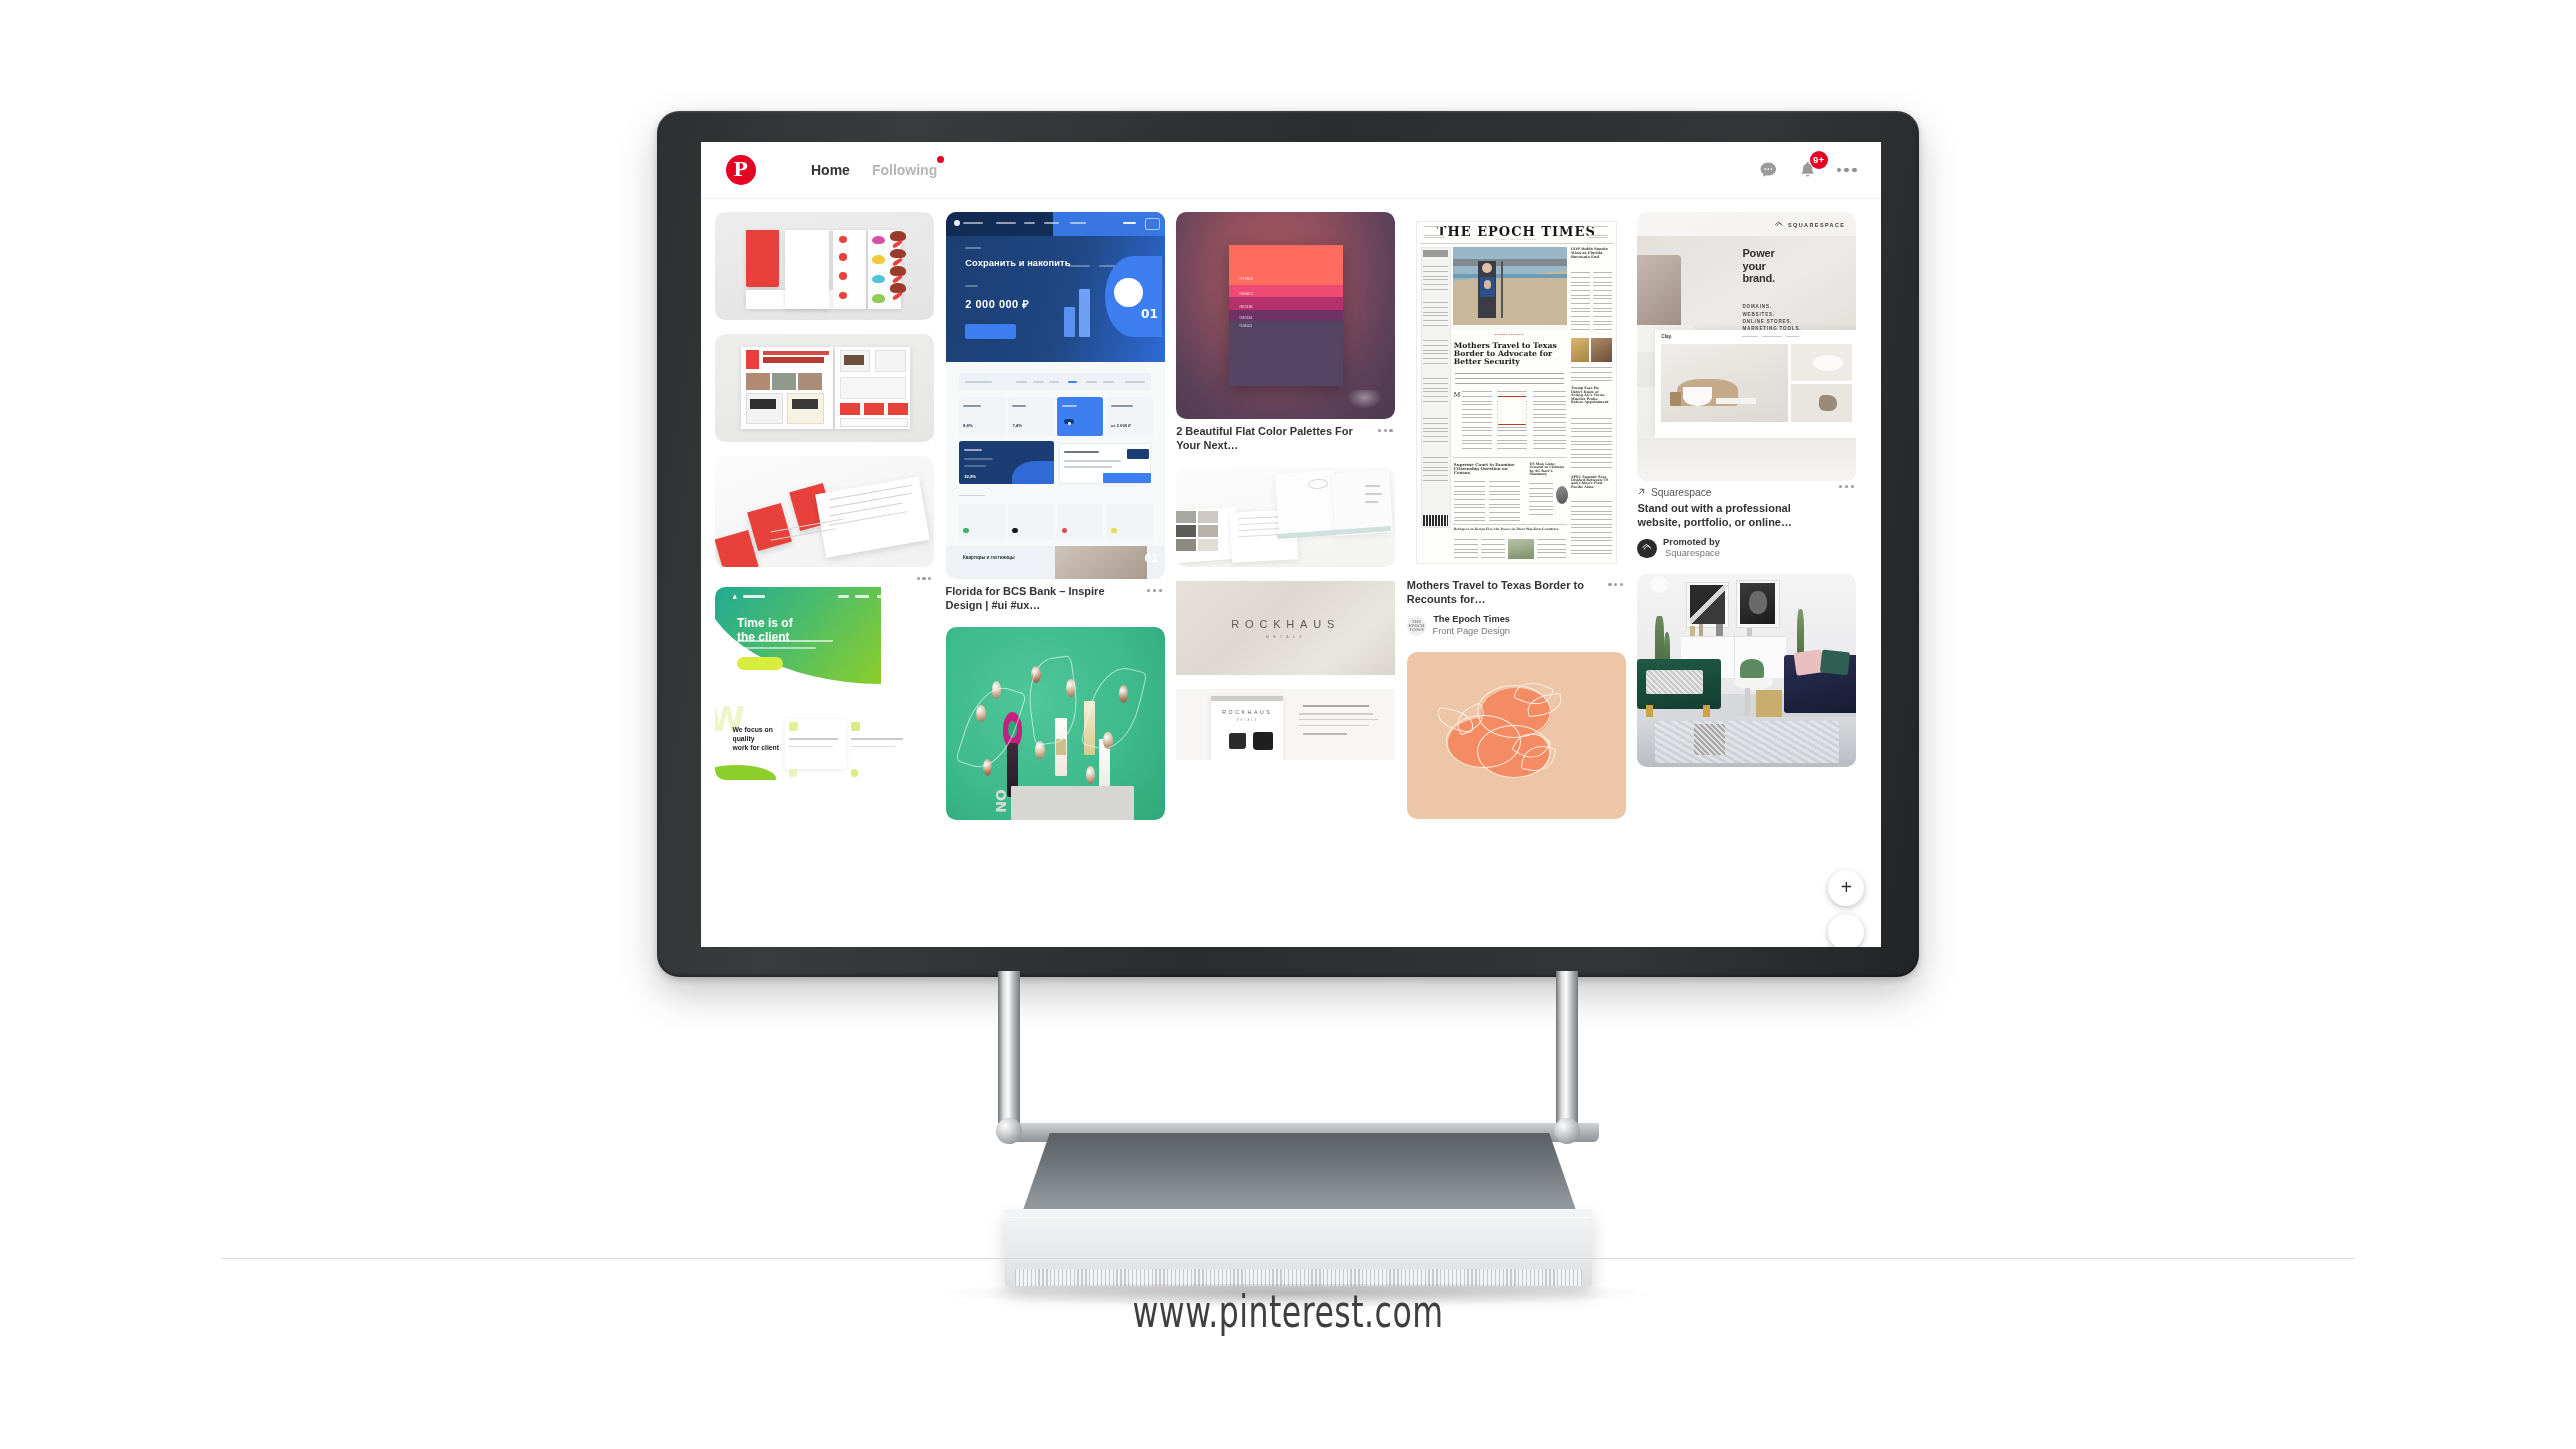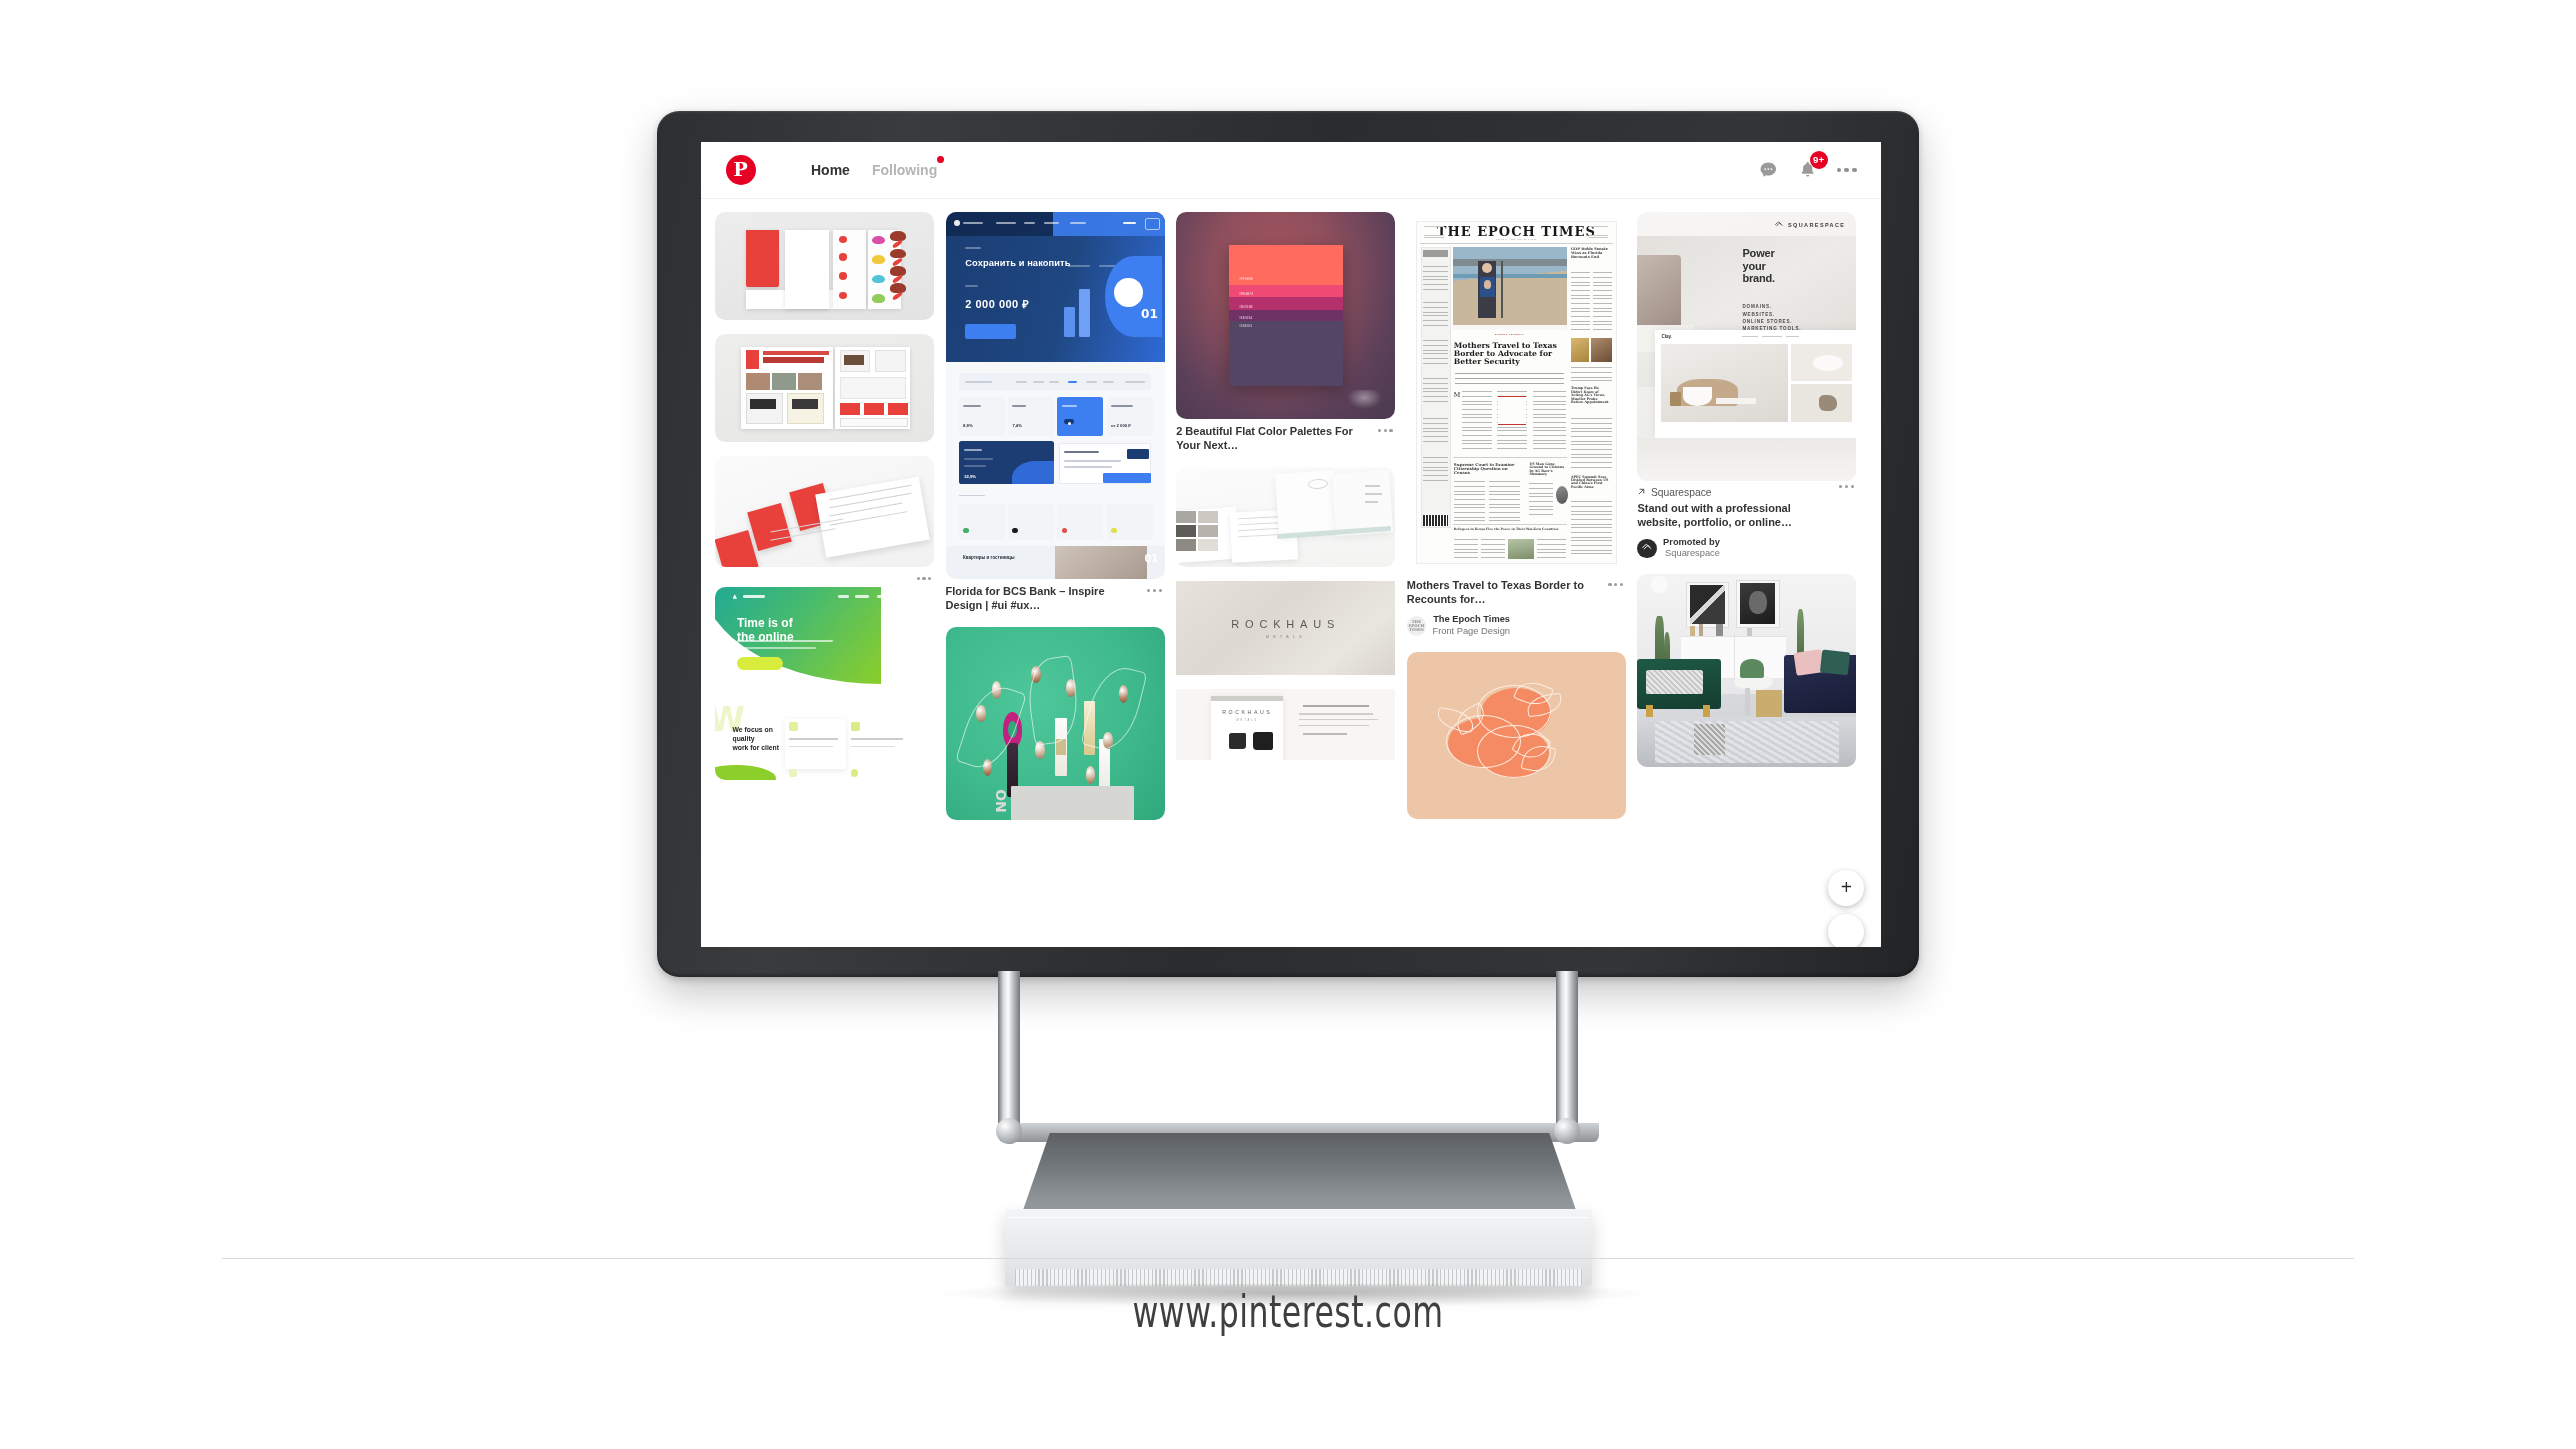--- a/index.html
+++ b/index.html
@@ -439,21 +439,21 @@
                 <div class="art">
                   <div class="ag-circle" style="left:-6%;top:-4%;width:82%;height:54%;"></div>
                   <div style="position:absolute;left:8%;top:3.5%;width:4.5px;height:4.5px;background:#fff;clip-path:polygon(50% 0,100% 100%,0 100%)"></div>
                   <div style="position:absolute;left:13%;top:4%;width:22px;height:2.6px;background:rgba(255,255,255,.85);border-radius:1.3px"></div>
                   <div style="position:absolute;left:56%;top:4%;width:11.6px;height:2.6px;background:rgba(255,255,255,.8);border-radius:1.3px"></div>
                   <div style="position:absolute;left:64%;top:4%;width:14px;height:2.6px;background:rgba(255,255,255,.8);border-radius:1.3px"></div>
                   <div style="position:absolute;left:74%;top:4%;width:13px;height:2.6px;background:rgba(255,255,255,.8);border-radius:1.3px"></div>
                   <div style="position:absolute;left:83%;top:4%;width:10.3px;height:2.6px;background:rgba(255,255,255,.8);border-radius:1.3px"></div>
                   <div style="position:absolute;left:10%;top:15%;color:#fff;font-size:12px;font-weight:700;line-height:1.18;">
                     <span>Time is of</span><br>
-                    <span>the online</span>
+                    <span>the client</span>
                   </div>
                   <div style="position:absolute;left:10%;top:27.5%;width:44%;height:1.9px;background:rgba(255,255,255,.65);border-radius:1.3px"></div>
                   <div style="position:absolute;left:10%;top:31%;width:36%;height:1.9px;background:rgba(255,255,255,.55);border-radius:1.3px"></div>
                   <div style="position:absolute;left:10%;top:36%;width:21%;height:7%;background:#d7ec3c;border-radius:13px"></div>
                   <div style="position:absolute;left:-3%;top:60%;font-size:33px;color:#eef5c8;font-weight:700;font-family:'DejaVu Sans',sans-serif;line-height:1">W</div>
                   <div style="position:absolute;left:8%;top:72%;color:#222;font-size:6.8px;font-weight:700;line-height:1.32">
                     <span>We focus on</span><br>
                     <span>quality</span><br>
                     <span>work for client</span>
                   </div>

